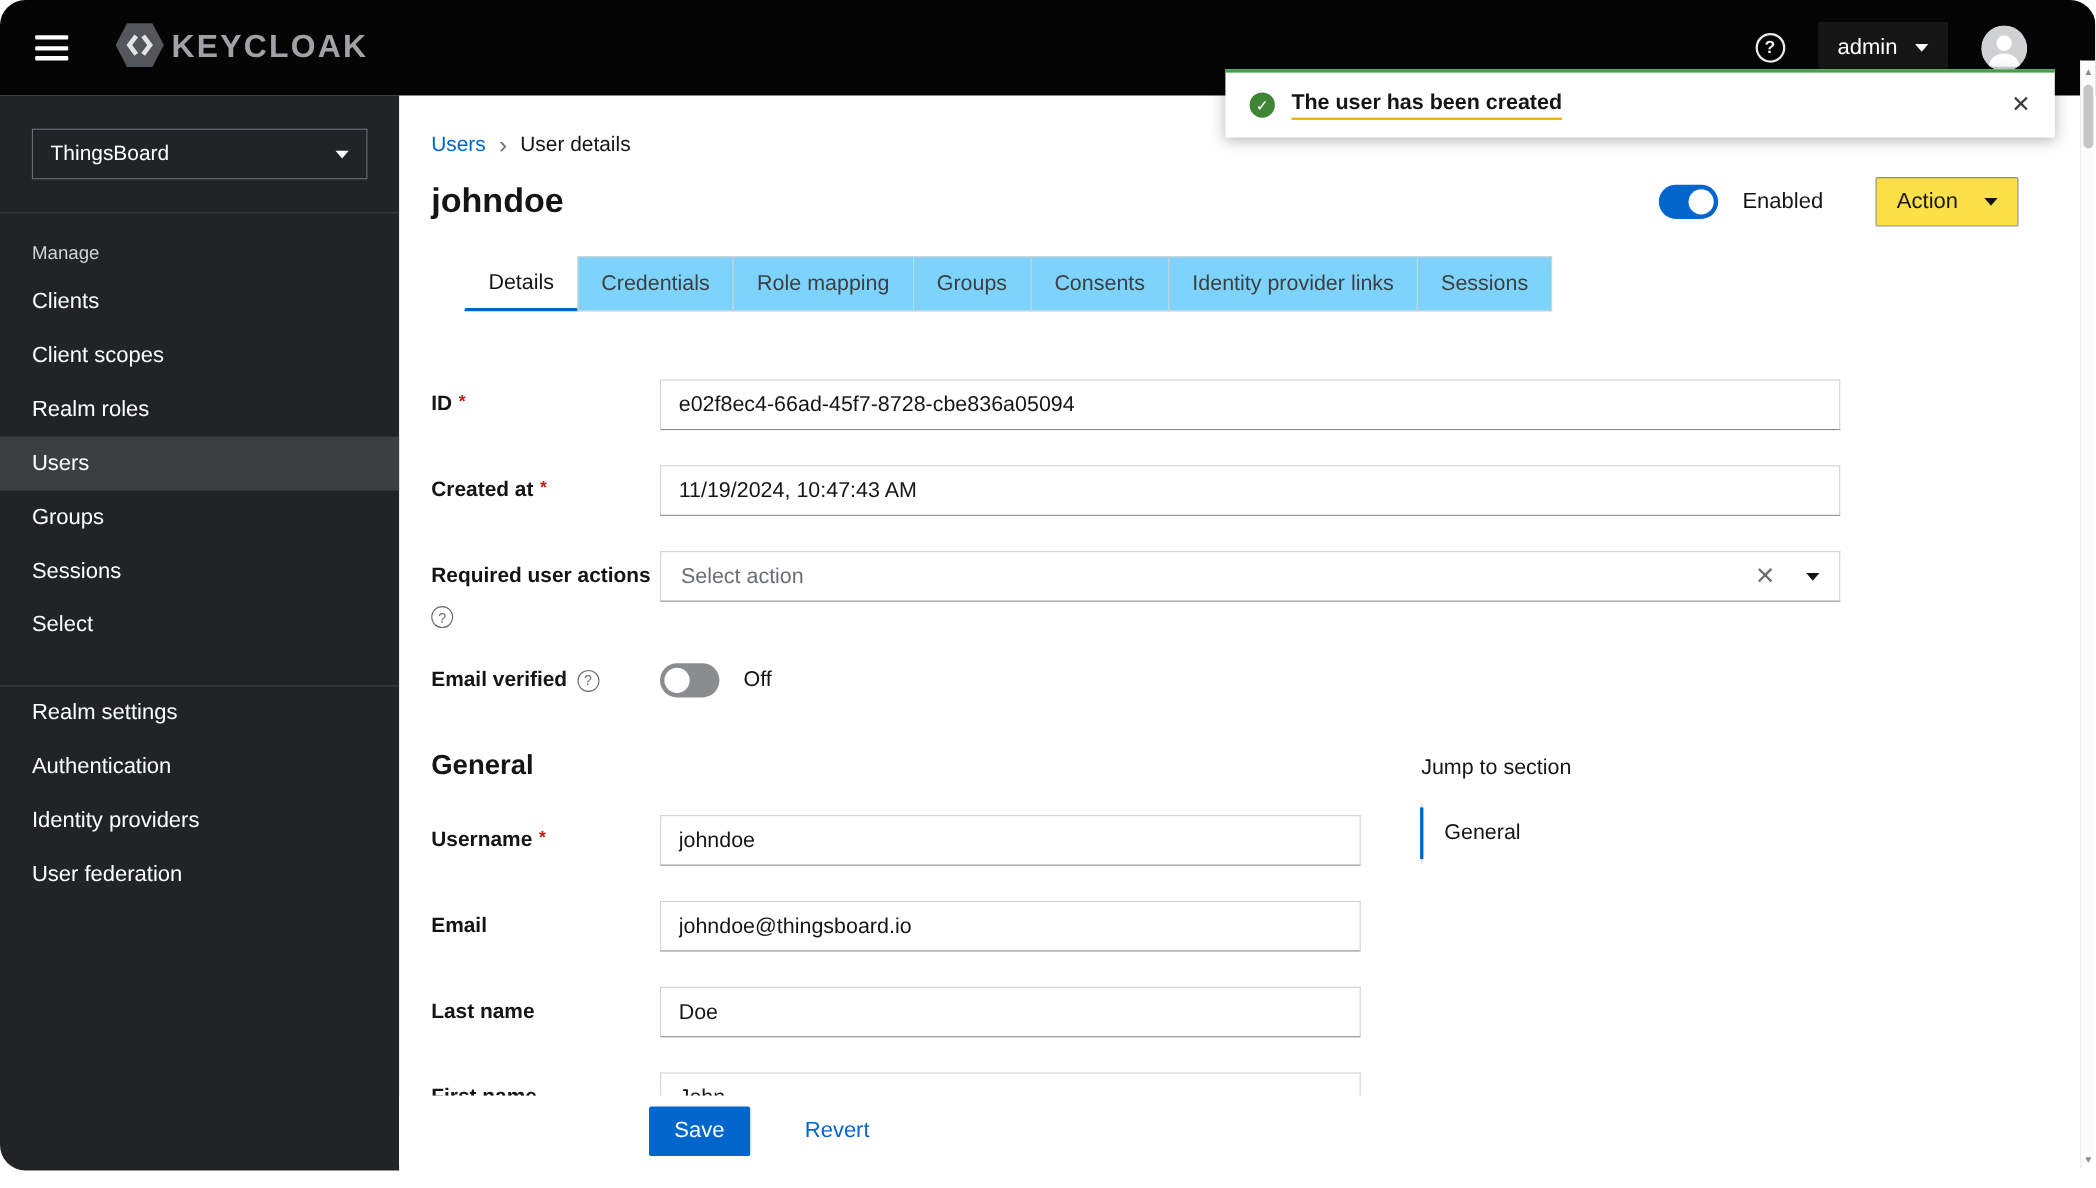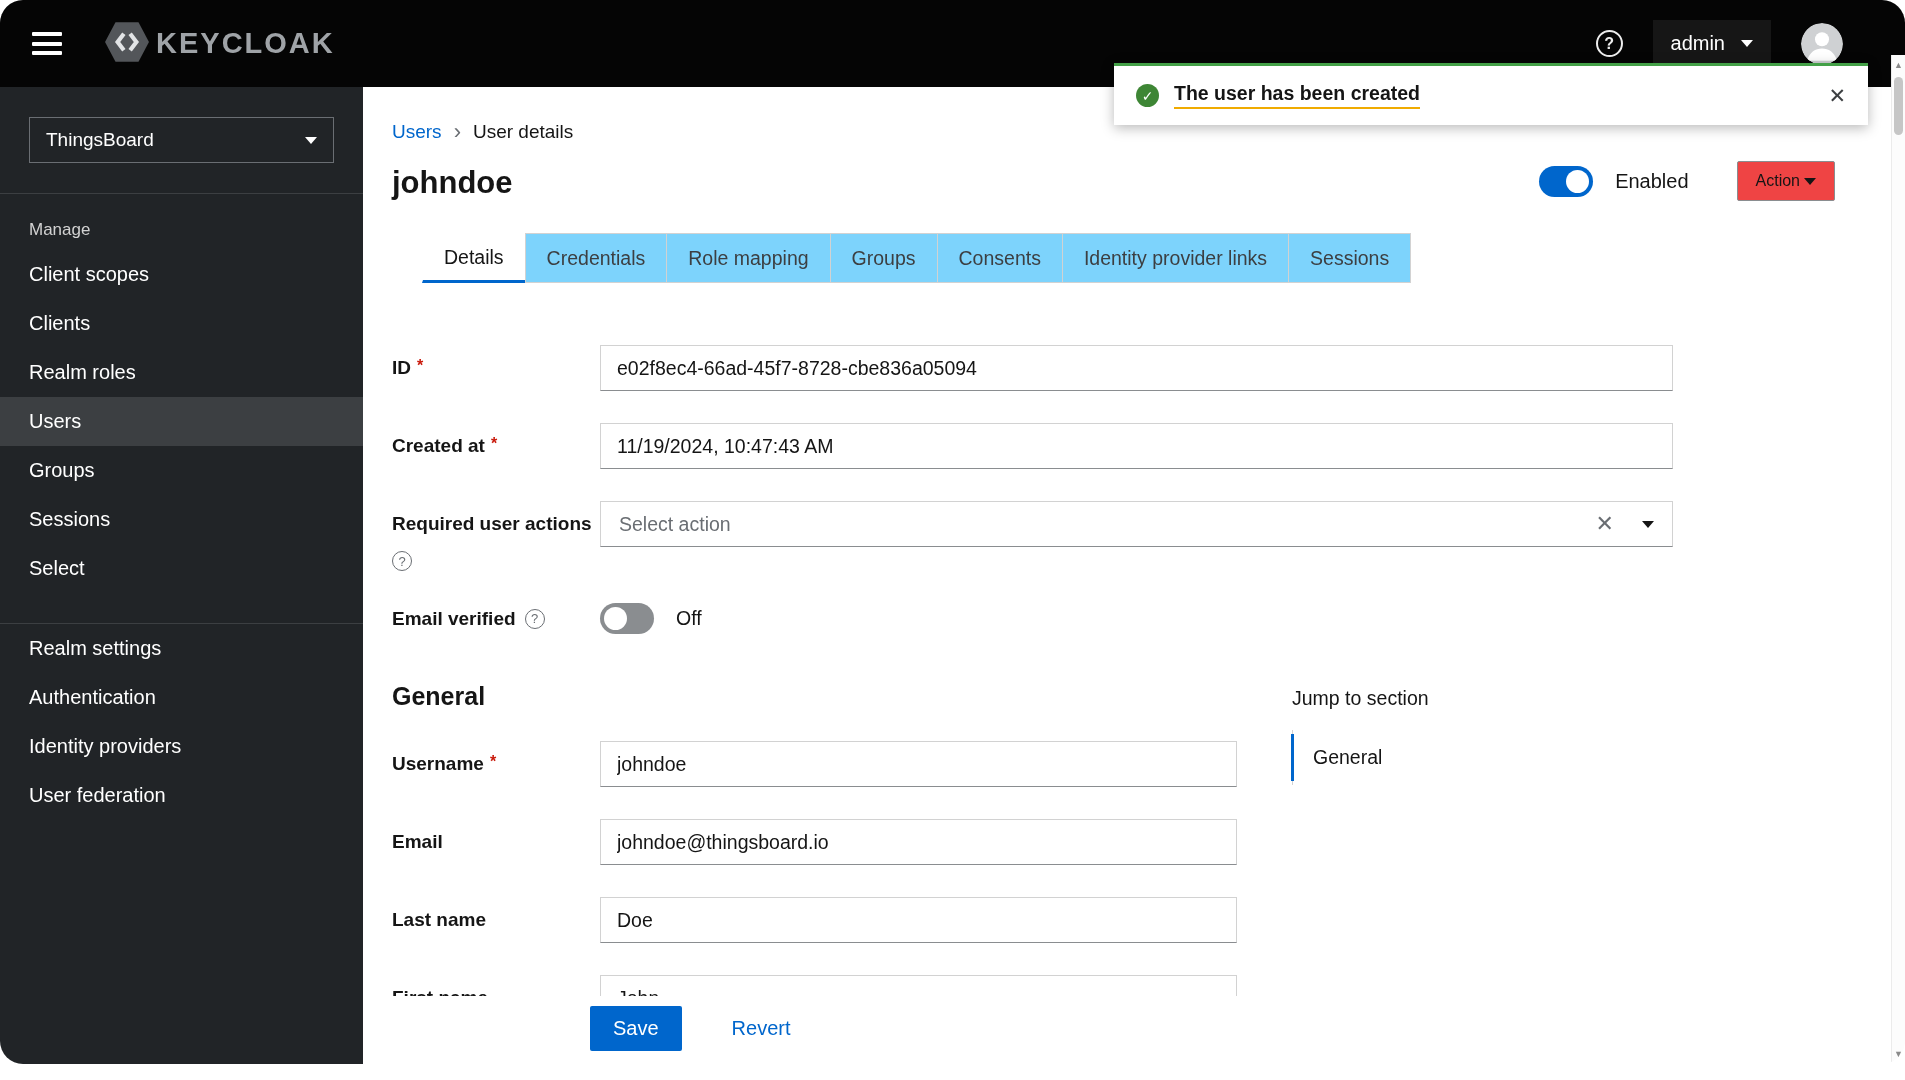--- a/index.html
+++ b/index.html
@@ -36,21 +36,21 @@
   .title-row { margin:16px 0 0 29px; position:relative; height:48px; display:flex; align-items:center; }
   .page-title { font-size:31px; font-weight:600; }
   .header-controls { position:absolute; right:56px; top:2px; display:flex; align-items:center; }
   .switch { position:relative; width:54px; height:31px; border-radius:16px; border:none; cursor:pointer; }
   .switch .knob { position:absolute; top:4px; width:23px; height:23px; border-radius:50%; background:#fff; }
   .switch.on { background:#0066cc; }
   .switch.on .knob { right:4px; }
   .switch.off { background:#8a8d90; }
   .switch.off .knob { left:4px; }
   .enabled-label { font-size:20px; margin-left:22px; }
-  .action-btn { display:flex; align-items:center; gap:4px; border:1px solid #8a8d90; background:#ef4444; font-size:16px; padding:10px 18px; border-radius:2px; cursor:pointer; margin-left:48px; font-family:inherit; color:#151515; }
+  .action-btn { display:flex; align-items:center; gap:24px; border:1px solid #8a8d90; background:#fde047; font-size:20px; padding:10px 18px; border-radius:2px; cursor:pointer; margin-left:48px; font-family:inherit; color:#151515; }
 
   .tabs { display:flex; margin:26px 0 0 59px; }
   .tab { display:flex; align-items:center; padding:0 21px; height:50px; background:#7dd3fc; border:1px solid #d2d2d2; font-size:19.5px; color:#3c3f42; cursor:pointer; }
   .tab + .tab { margin-left:-1px; }
   .tab.active { background:#fff; border-color:transparent; border-bottom:3px solid #0066cc; color:#151515; }
 
   
   .form { margin:62px 0 0 29px; }
   .form-row { display:flex; align-items:center; margin-bottom:32px; }
   .form-row.top { align-items:flex-start; }
@@ -135,22 +135,22 @@
 
   <nav class="sidebar">
     <button class="realm-selector">
       <span>ThingsBoard</span>
       <span class="caret"></span>
     </button>
     <div class="sidebar-divider"></div>
 
     <div>
       <div class="nav-section-title">Manage</div>
+      <div class="nav-item">Clients</div>
       <div class="nav-item">Client scopes</div>
-      <div class="nav-item">Clients</div>
       <div class="nav-item">Realm roles</div>
       <div class="nav-item active">Users</div>
       <div class="nav-item">Groups</div>
       <div class="nav-item">Sessions</div>
       <div class="nav-item">Select</div>
     </div>
 
     <div class="nav-group-configure">
       <div class="nav-item">Realm settings</div>
       <div class="nav-item">Authentication</div>

